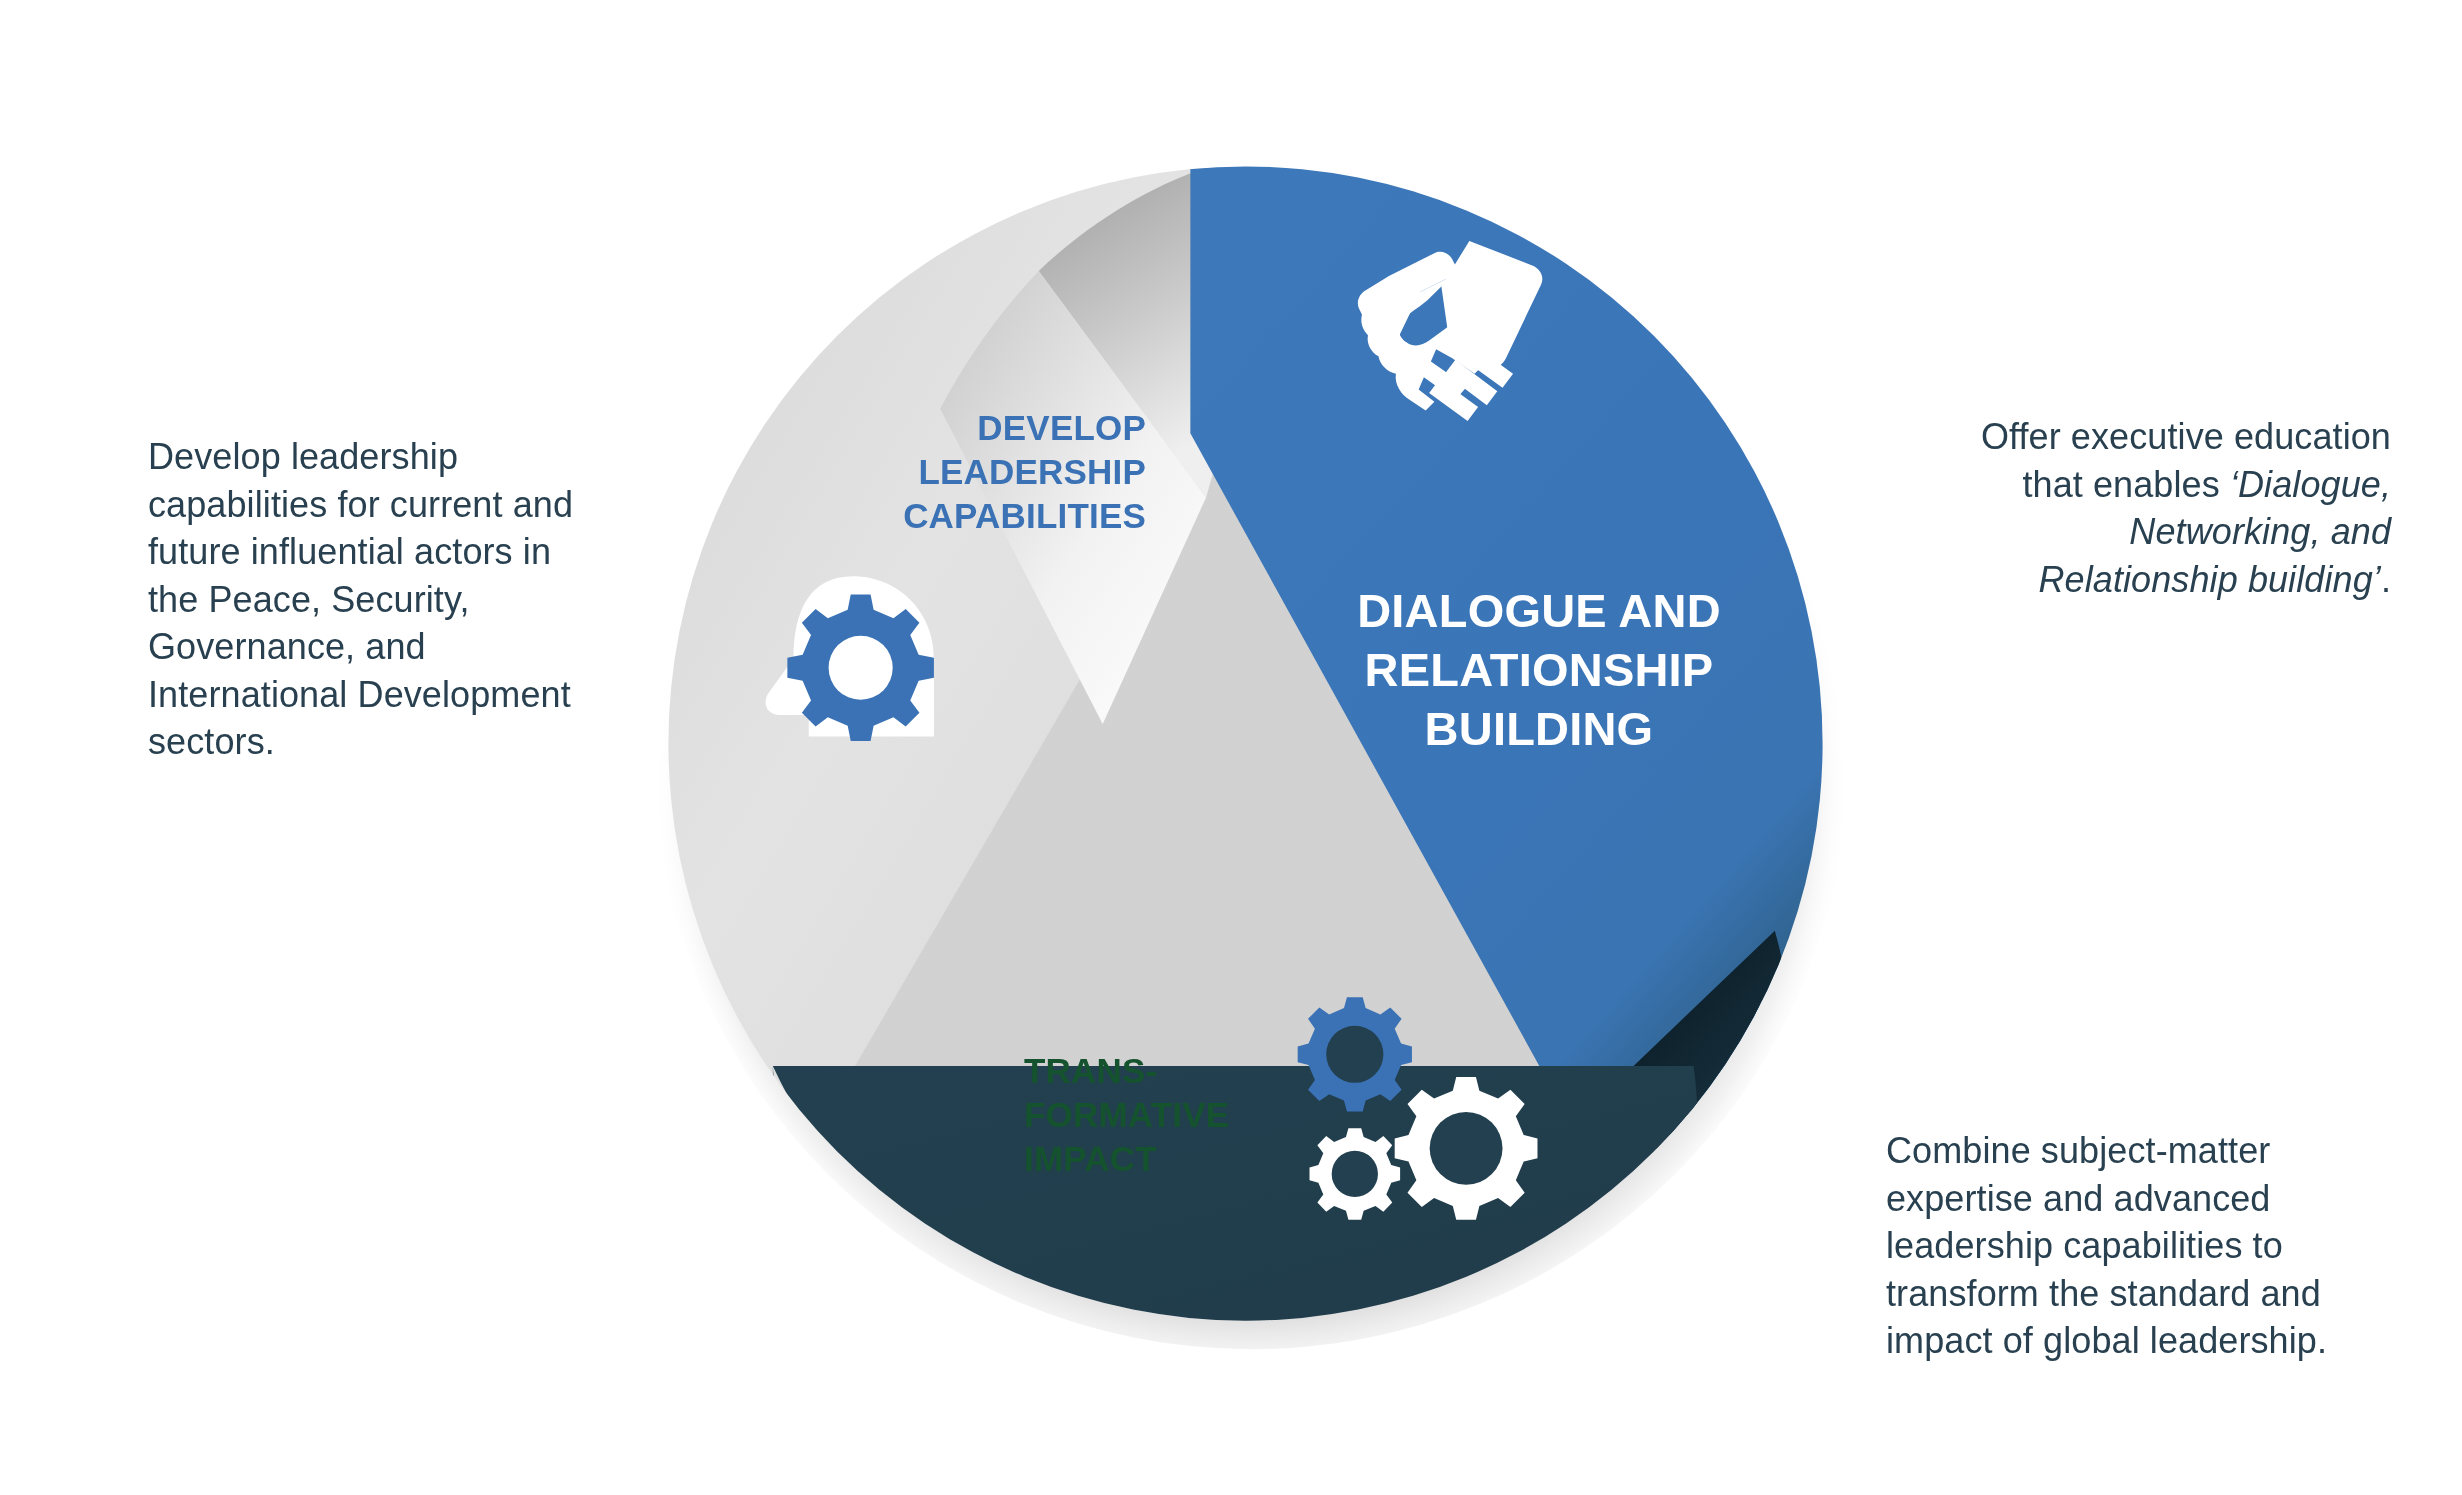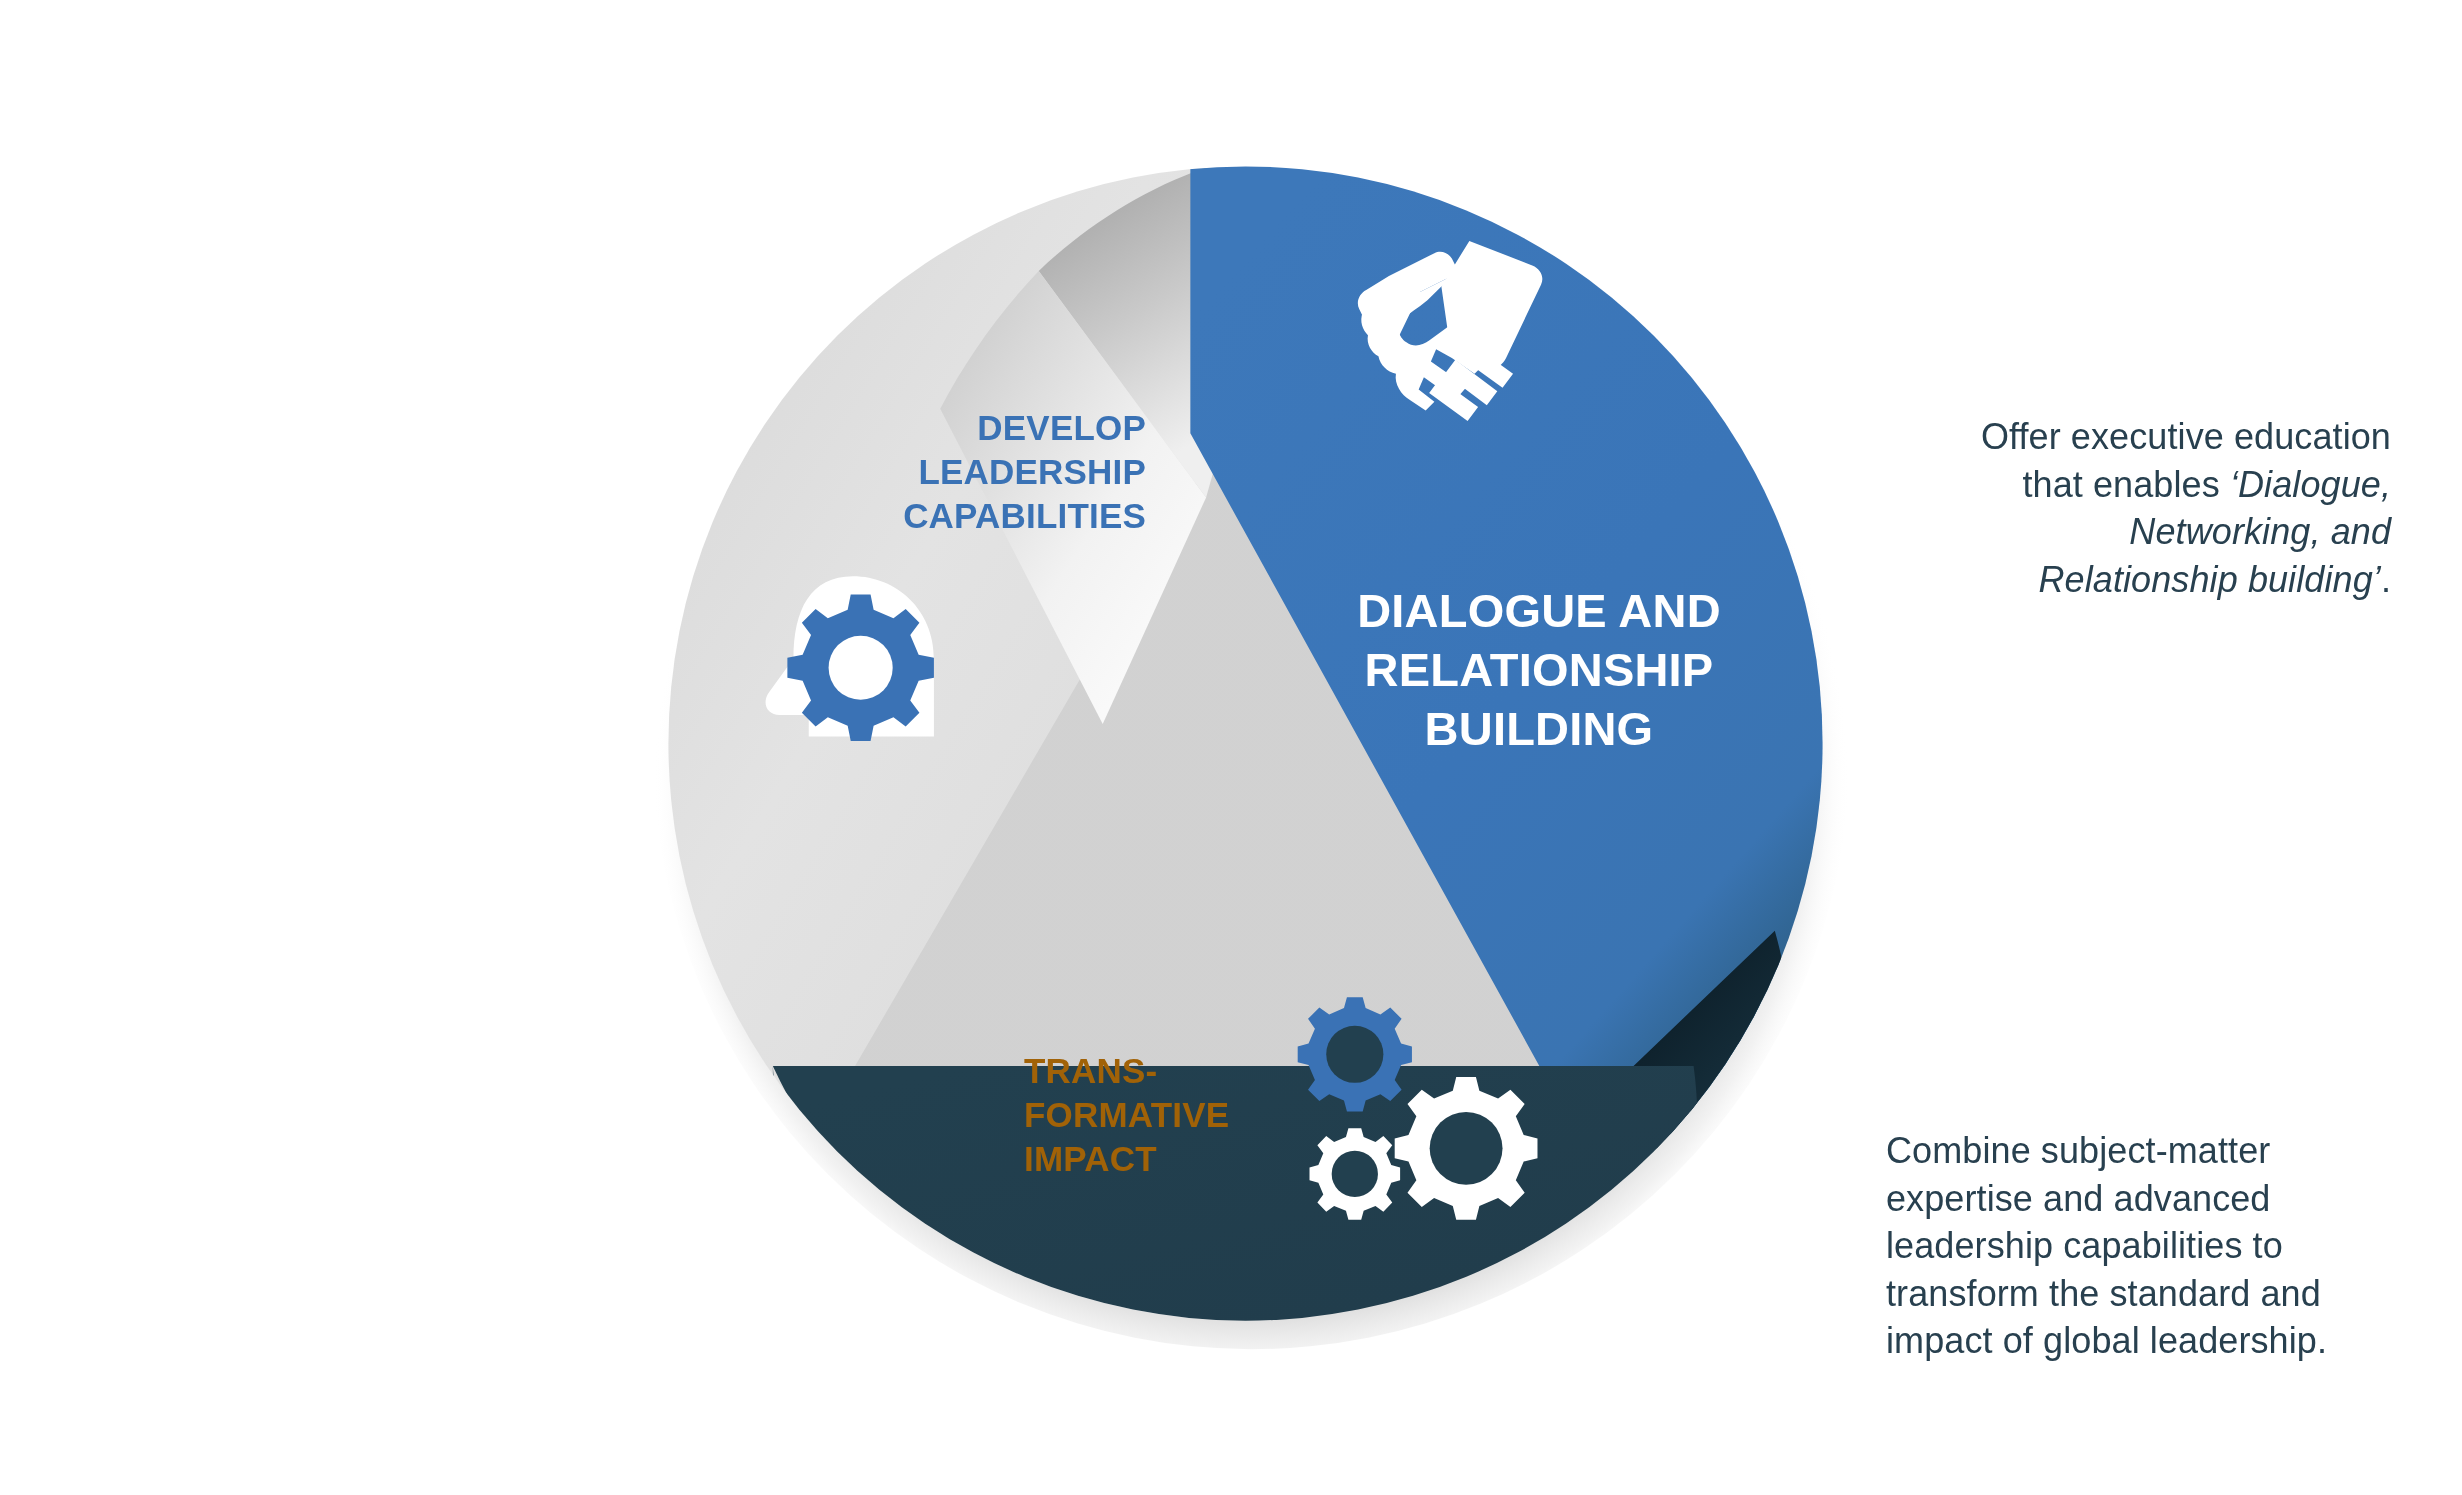--- a/index.html
+++ b/index.html
@@ -61,30 +61,31 @@
   #label-dialogue {
     left: 1357px; top: 581px; width: 364px;
     text-align: center;
     color: #ffffff;
     font-size: 47px;
     line-height: 1.26;
   }
   #label-transformative {
     left: 1024px; top: 1049px; width: 295px;
     text-align: left;
-    color: #a16207;
+    color: #14532d;
     font-size: 35px;
     line-height: 1.26;
   }
 </style>
 </head>
 <body>
 
 <div class="stage">
 
+  <div class="caption" id="caption-left">Develop leadership capabilities for current and future influential actors in the Peace, Security, Governance, and International Development sectors.</div>
 
   <div class="caption" id="caption-top-right"><span>Offer executive education that enables </span><em>‘Dialogue, Networking, and Relationship building’</em><span>.</span></div>
 
   <div class="caption" id="caption-bottom-right">Combine subject-matter expertise and advanced leadership capabilities to transform the standard and impact of global leadership.</div>
 
   <svg id="diagram-svg" viewBox="0 0 2760 2780" xmlns="http://www.w3.org/2000/svg">
     <defs>
 
       <linearGradient id="gradGrey" x1="0.15" y1="0.1" x2="0.85" y2="0.8">
         <stop offset="0%" stop-color="#d9d9d9"></stop>

